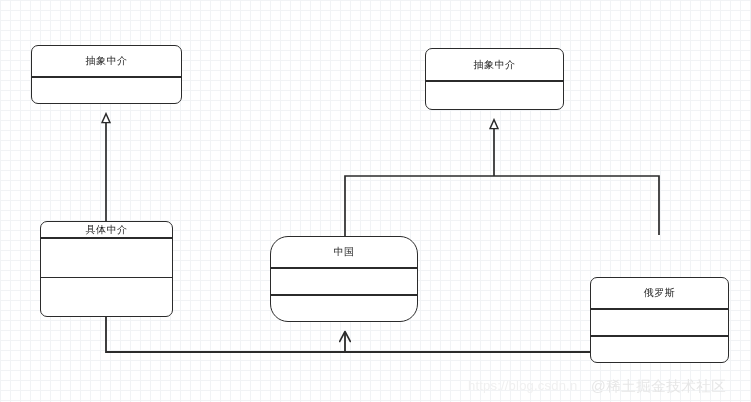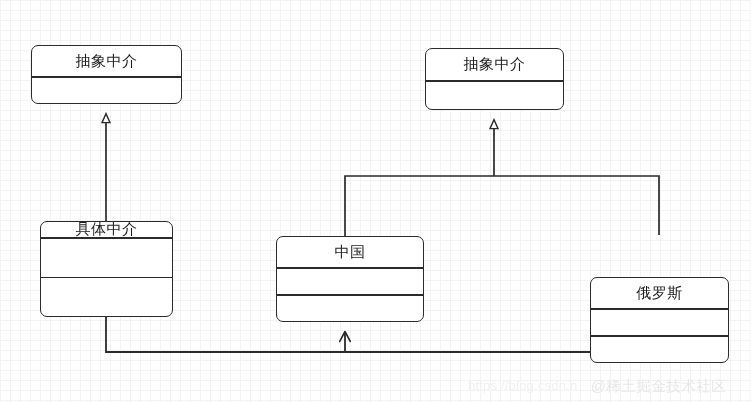--- a/index.html
+++ b/index.html
@@ -43,21 +43,21 @@
     flex-direction: column;
     overflow: hidden;
     z-index: 3;
   }
   .uml-title {
     flex: 0 0 auto;
     display: flex;
     align-items: center;
     justify-content: center;
     color: #1d1d1d;
-    font-size: 15px;
+    font-size: 10px;
     letter-spacing: 0.5px;
     white-space: nowrap;
   }
   .uml-sep {
     flex: 0 0 auto;
     height: 1.6px;
     background: #2b2b2b;
   }
   .uml-cell {
     flex: 1 1 auto;
@@ -130,21 +130,21 @@
   </div>
 
   <div class="uml-box" id="box-concrete-mediator" style="left:40px; top:221px; width:133px; height:96px;">
     <div class="uml-title" style="height:15px;">具体中介</div>
     <div class="uml-sep"></div>
     <div class="uml-cell"></div>
     <div class="uml-sep"></div>
     <div class="uml-cell"></div>
   </div>
 
-  <div class="uml-box" id="box-china" style="left:276px; top:236px; width:148px; height:86px;">
+  <div class="uml-box" id="box-china" style="left:270px; top:236px; width:148px; height:86px;border-radius:18px;">
     <div class="uml-title" style="height:30px;">中国</div>
     <div class="uml-sep"></div>
     <div class="uml-cell"></div>
     <div class="uml-sep"></div>
     <div class="uml-cell"></div>
   </div>
 
   <div class="uml-box" id="box-russia" style="left:590px; top:235px; width:139px; height:86px;margin-top:42px;">
     <div class="uml-title" style="height:30px;">俄罗斯</div>
     <div class="uml-sep"></div>

